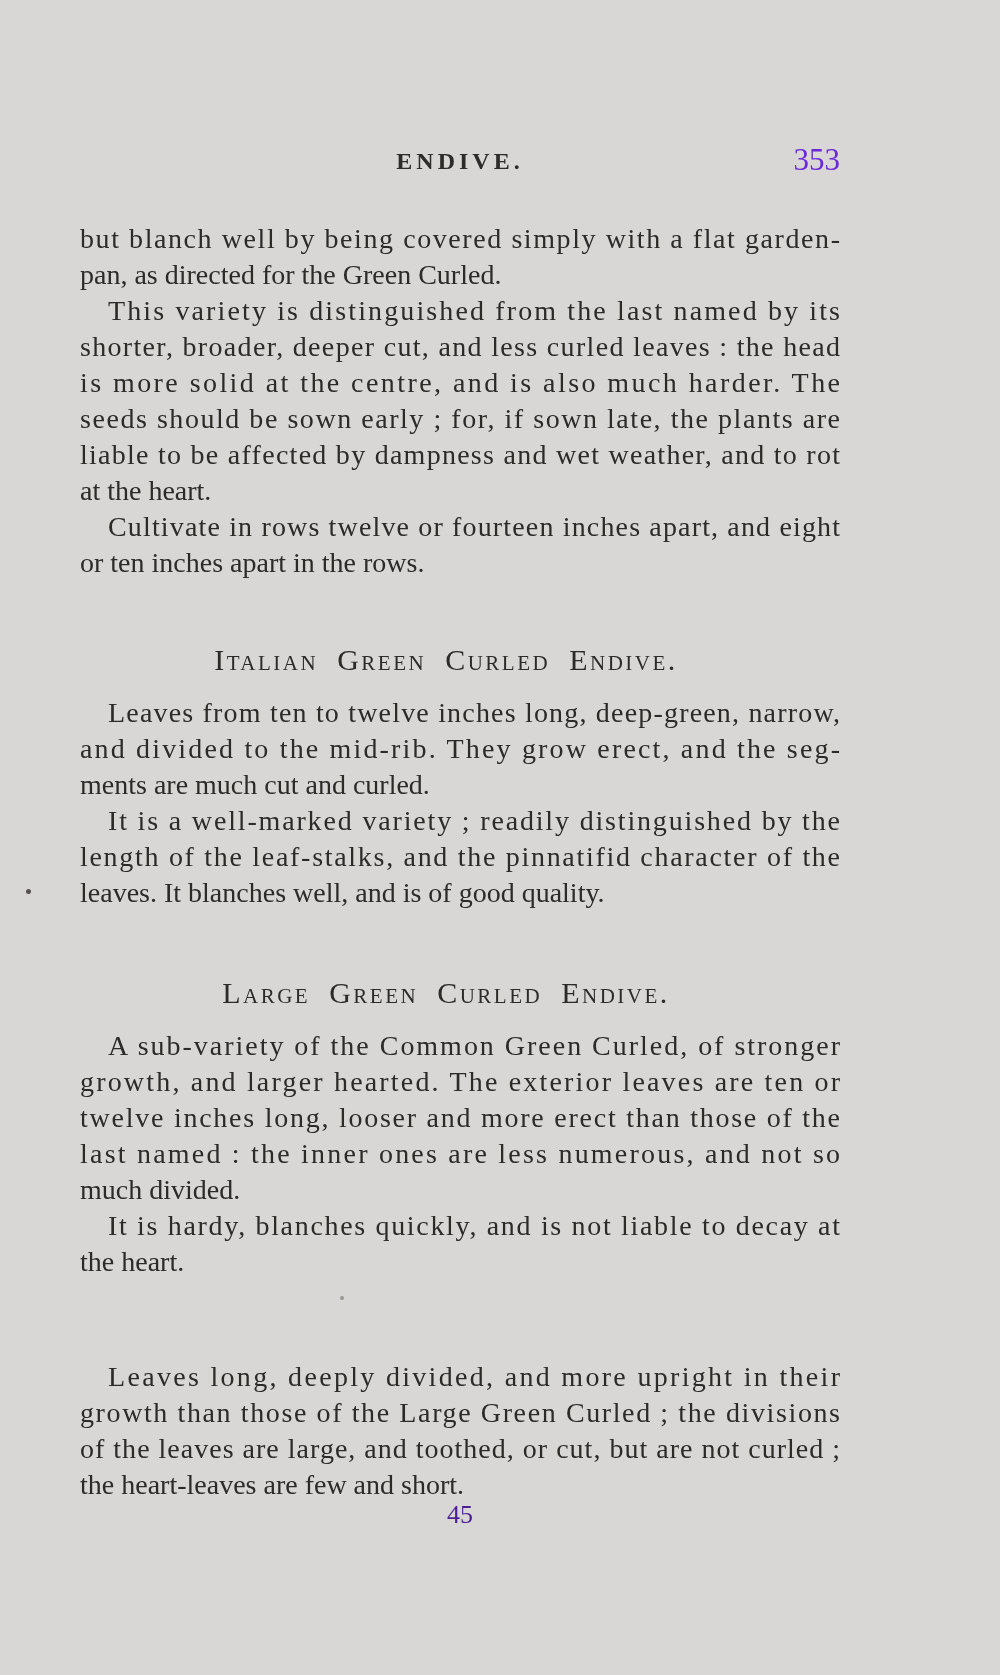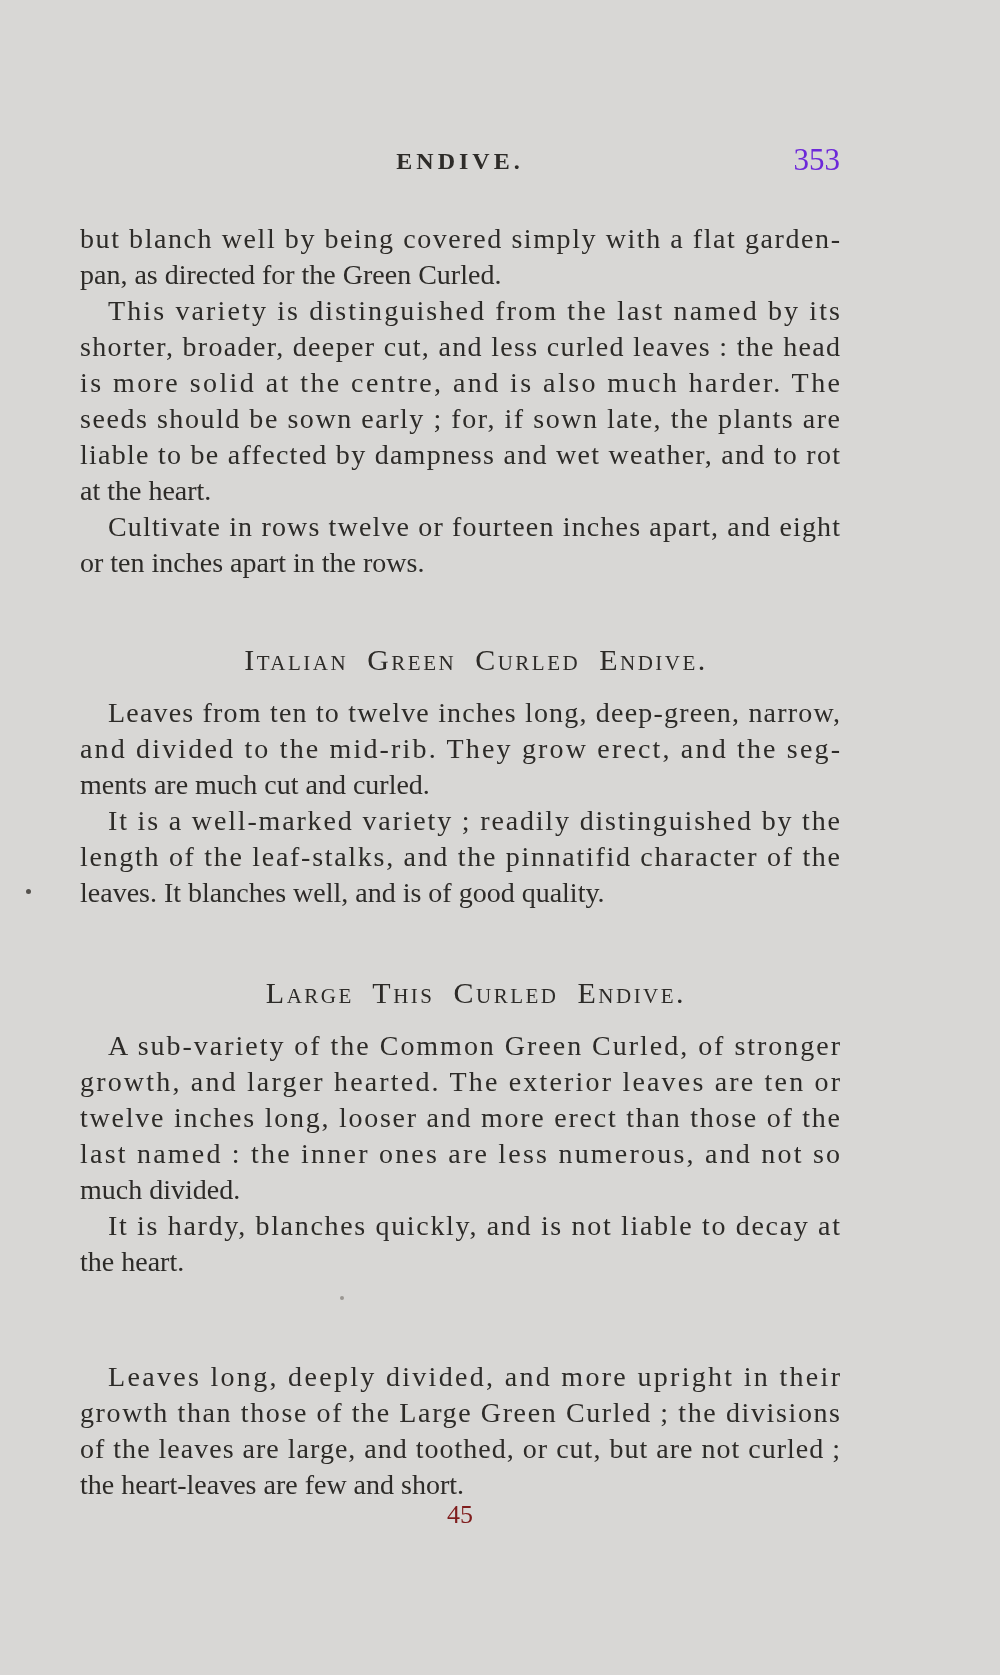--- a/index.html
+++ b/index.html
@@ -36,21 +36,21 @@
   }
   .page-number {
     position: absolute;
     right: 0;
     top: -4px;
     font-size: 31px;
     color: #6d28d9;
   }
   .section-heading {
     position: absolute;
-    left: 96px;
+    left: 66px;
     width: 760px;
     margin: 0;
     text-align: center;
     font-family: "Liberation Serif", serif;
     font-weight: normal;
     font-variant: small-caps;
     font-size: 30px;
     letter-spacing: 2.5px;
     word-spacing: 9px;
     color: #2d2b28;
@@ -68,21 +68,21 @@
     font-size: 28px;
     fill: #2d2b28;
   }
   .sig {
     position: absolute;
     left: 80px;
     top: 1500px;
     width: 760px;
     text-align: center;
     font-size: 26px;
-    color: #7f1d1d;
+    color: #4c1d95;
   }
   .margin-dot {
     position: absolute;
     left: 26px;
     top: 889px;
     width: 5px;
     height: 5px;
     border-radius: 50%;
     background: #55524e;
   }
@@ -101,21 +101,21 @@
 
 <div class="page">
 
   <div class="running-header">
     <div class="header-title">ENDIVE.</div>
     <div class="page-number">353</div>
   </div>
 
   <h2 class="section-heading" id="heading-0">Italian Green Curled Endive.</h2>
 
-  <h2 class="section-heading" id="heading-1">Large This Curled Endive.</h2>
+  <h2 class="section-heading" id="heading-1">Large Green Curled Endive.</h2>
 
 
   <svg id="body-text" width="1000" height="1675" viewBox="0 0 1000 1675" xmlns="http://www.w3.org/2000/svg">
       <text x="80" y="248" textLength="760" lengthAdjust="spacing">but blanch well by being covered simply with a flat garden-</text>
       <text x="80" y="284">pan, as directed for the Green Curled.</text>
       <text x="108" y="320" textLength="732" lengthAdjust="spacing">This variety is distinguished from the last named by its</text>
       <text x="80" y="356" textLength="760" lengthAdjust="spacing">shorter, broader, deeper cut, and less curled leaves : the head</text>
       <text x="80" y="392" textLength="760" lengthAdjust="spacing">is more solid at the centre, and is also much harder.  The</text>
       <text x="80" y="428" textLength="760" lengthAdjust="spacing">seeds should be sown early ; for, if sown late, the plants are</text>
       <text x="80" y="464" textLength="760" lengthAdjust="spacing">liable to be affected by dampness and wet weather, and to rot</text>

